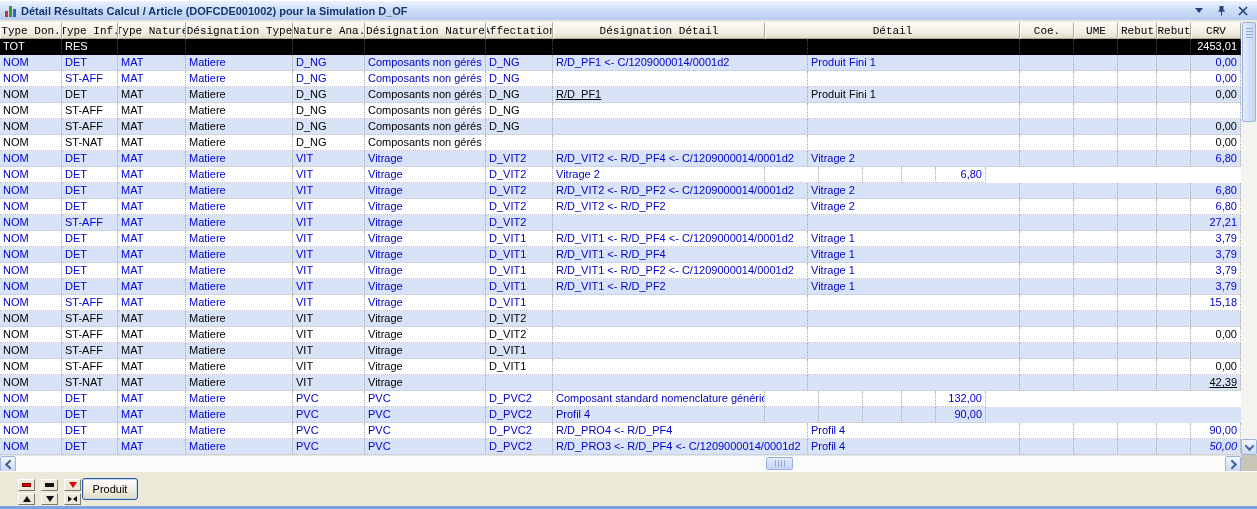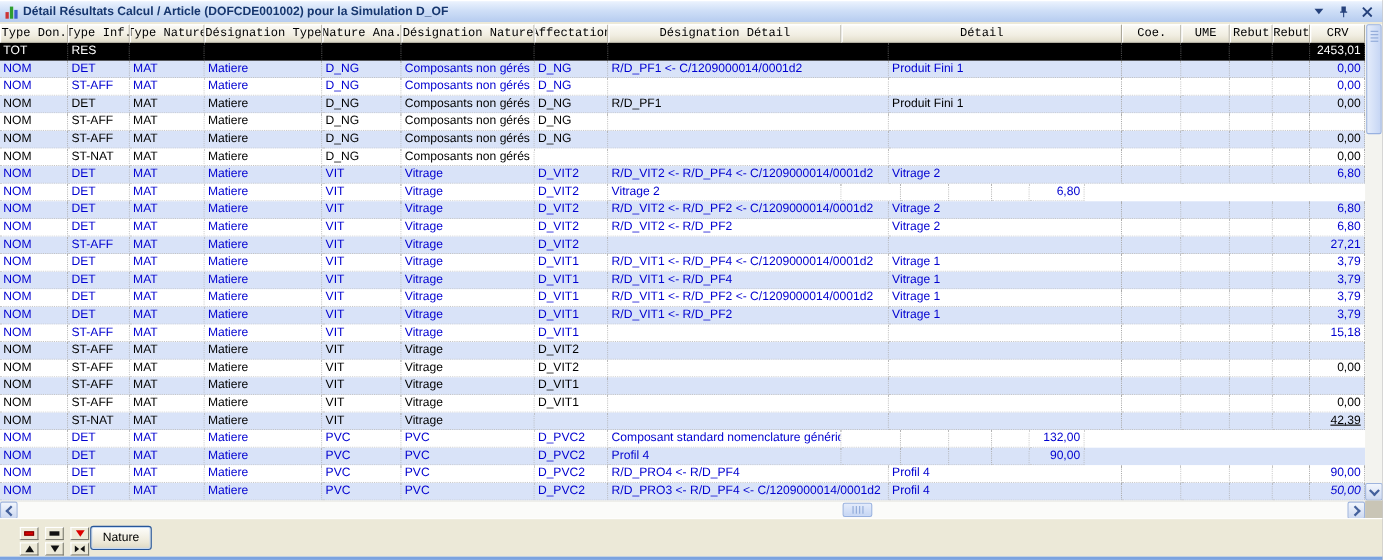--- a/index.html
+++ b/index.html
@@ -203,21 +203,21 @@
           <div class="cell right" style="width: 50px;">0,00</div>
         </div>
         <div class="row alt">
           <div class="cell" style="width: 62px;">NOM</div>
           <div class="cell" style="width: 56px;">DET</div>
           <div class="cell" style="width: 68px;">MAT</div>
           <div class="cell" style="width: 107px;">Matiere</div>
           <div class="cell" style="width: 72px;">D_NG</div>
           <div class="cell" style="width: 121px;">Composants non gérés</div>
           <div class="cell" style="width: 67px;">D_NG</div>
-          <div class="cell" style="width: 255px;">R/D_PF1</div>
+          <div class="cell" style="width: 255px; text-decoration: underline;">R/D_PF1</div>
           <div class="cell" style="width: 212px;">Produit Fini 1</div>
           <div class="cell" style="width: 54px;"></div>
           <div class="cell" style="width: 44px;"></div>
           <div class="cell" style="width: 39px;"></div>
           <div class="cell" style="width: 34px;"></div>
           <div class="cell right" style="width: 50px;">0,00</div>
         </div>
         <div class="row plain">
           <div class="cell" style="width: 62px;">NOM</div>
           <div class="cell" style="width: 56px;">ST-AFF</div>
@@ -613,18 +613,18 @@
         <button class="navbtn">
           <span class="ico-up-triangle"></span>
         </button>
         <button class="navbtn">
           <span class="ico-down-triangle"></span>
         </button>
         <button class="navbtn">
           <span class="ico-collapse"></span>
         </button>
       </div>
-    <button class="abandon-btn">Nature</button>
+    <button class="abandon-btn">Produit</button>
   </div>
 
   <div class="bottom-edge"></div>
 
 </div>
 
 </body></html>

